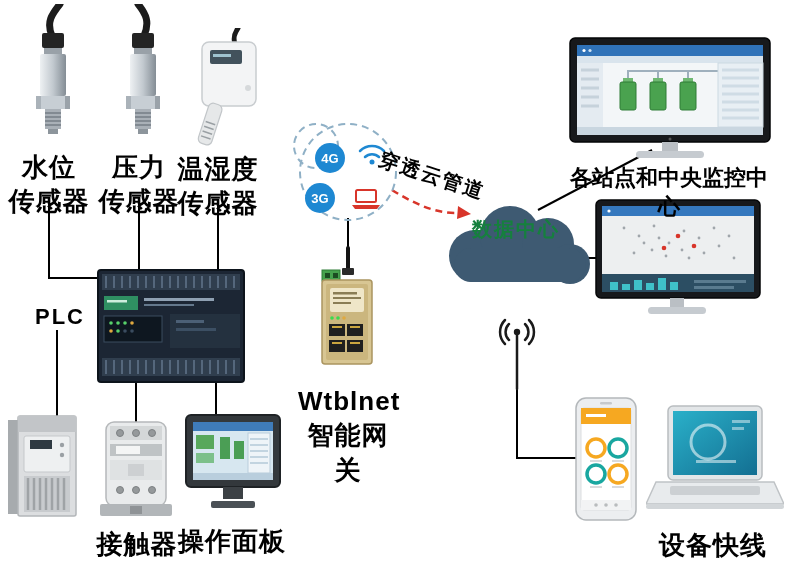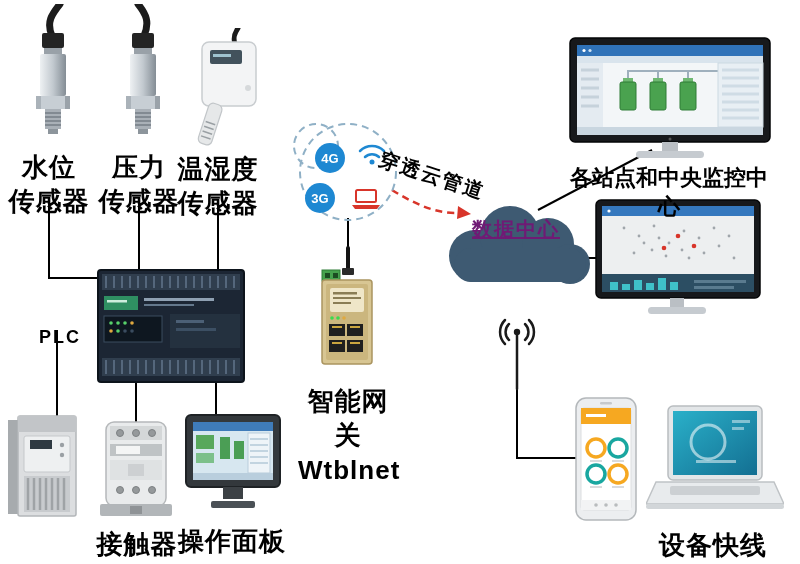--- a/index.html
+++ b/index.html
@@ -3,25 +3,25 @@
 <meta charset="utf-8">
 <style>
   * { margin:0; padding:0; box-sizing:border-box; }
   html,body { background:#fff; }
   body { font-family:"Liberation Sans","DejaVu Sans",sans-serif; }
   #canvas { position:relative; width:800px; height:564px; background:#fff; overflow:hidden; }
   #connectors { position:absolute; left:0; top:0; z-index:1; }
   .node { position:absolute; z-index:2; }
   .label { position:absolute; z-index:3; font-weight:700; color:#000; text-align:center;
            font-size:26px; line-height:1.32; letter-spacing:1px; }
-  .label.big { font-size:18px; letter-spacing:2px;margin-top:24px; }
+  .label.big { font-size:22px; letter-spacing:2px; }
   .label.small { font-size:22px; letter-spacing:0; }
   #tunnel-label { transform:rotate(18deg); transform-origin:left top; font-size:20px;
                   letter-spacing:2px; white-space:nowrap; }
-  #datacenter-text { color:#701a75; font-size:20px; letter-spacing:2px; line-height:1.35;text-decoration:underline; }
+  #datacenter-text { color:#15803d; font-size:20px; letter-spacing:2px; line-height:1.35; }
   svg { display:block; }
 </style>
 </head>
 <body>
 
 <div id="canvas">
 
   <svg width="0" height="0" style="position:absolute">
     <defs>
       <linearGradient id="metalGrad" x1="0" y1="0" x2="1" y2="0">
@@ -372,19 +372,19 @@
     <div>传感器</div>
   </div>
   <div class="label" style="left:168px;top:152px;width:100px">
     <div>温湿度</div>
     <div>传感器</div>
   </div>
   <div class="label big" style="left:25px;top:302px;width:70px">PLC</div>
   <div class="label" style="left:176px;top:524px;width:112px">操作面板</div>
   <div class="label" style="left:92px;top:527px;width:90px">接触器</div>
   <div class="label" style="left:298px;top:384px;width:100px">
+    <div>Wtblnet</div>
     <div>智能网关</div>
-    <div>Wtblnet</div>
   </div>
   <div class="label small" style="left:566px;top:163px;width:206px">各站点和中央监控中心</div>
   <div class="label" style="left:655px;top:528px;width:116px">设备快线</div>
 
 </div>
 
 </body></html>

